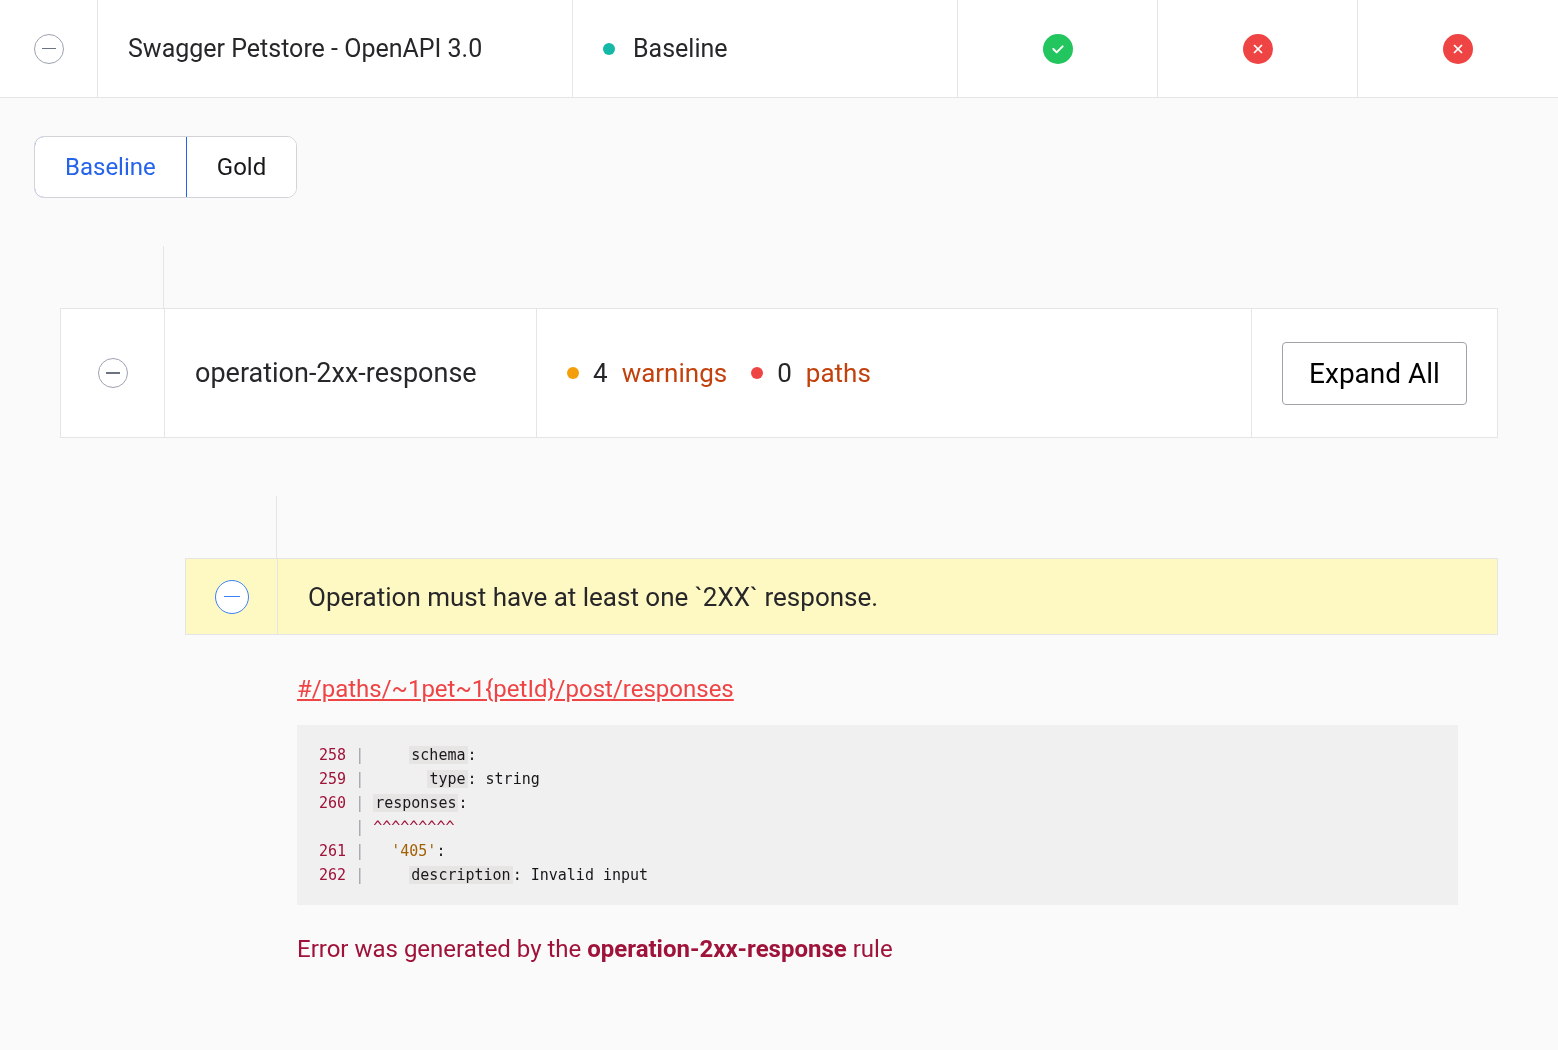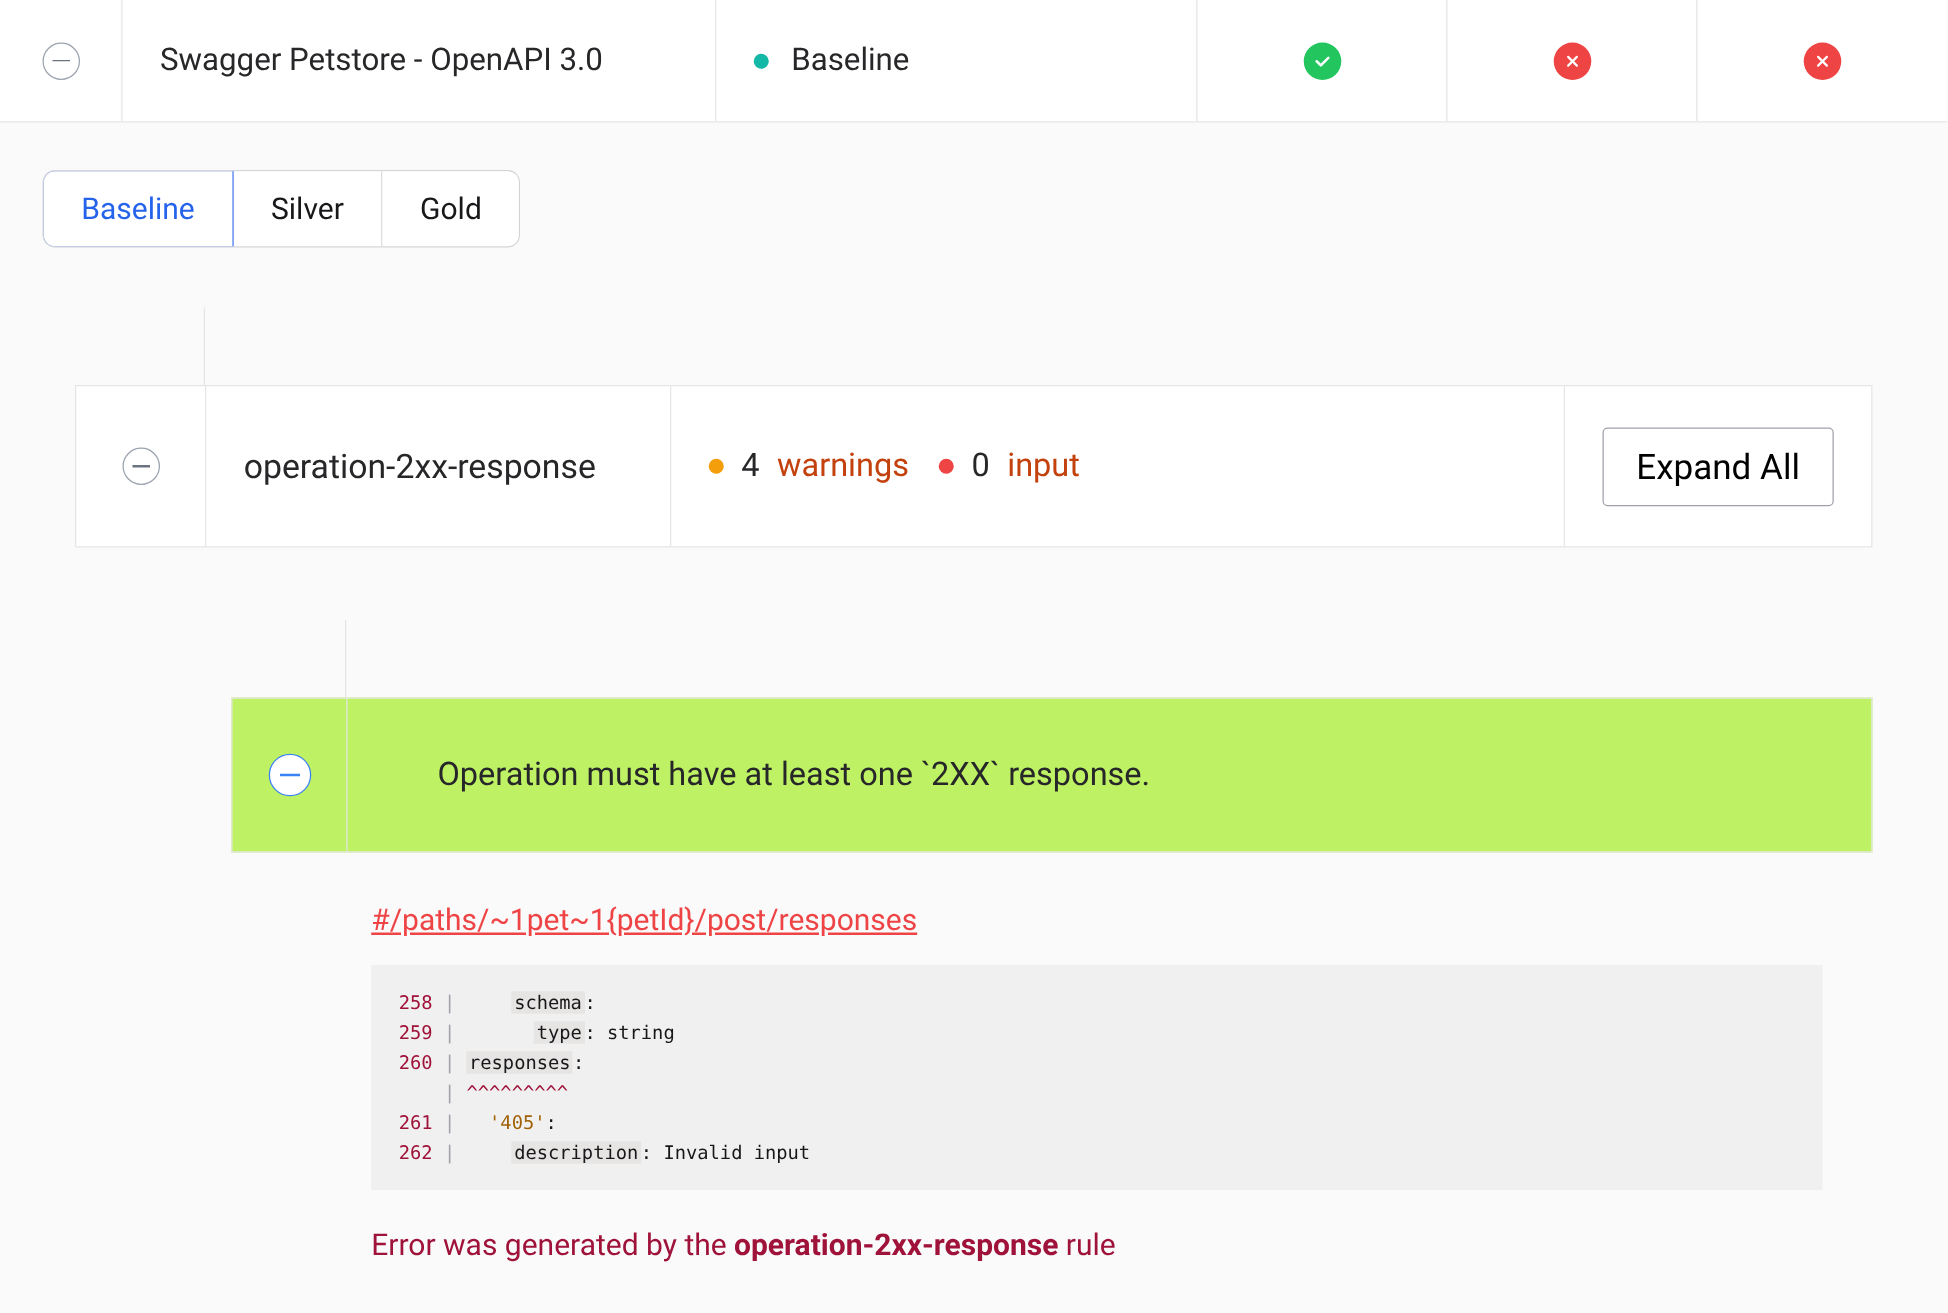--- a/index.html
+++ b/index.html
@@ -197,25 +197,24 @@
 .detail-blank-strip {
   height: 62px;
   display: flex;
 }
 .detail-blank-strip .cell {
   border-right: 1px solid #e5e5e5;
 }
 .detail-blank-strip .cell.c1 { width: 92px; }
 .detail-row {
   display: flex;
-  background: #bef264;
+  background: #fef9c3;
   border: 1px solid #e5e5e5;
-  height: 124px;
+  height: 77px;
   align-items: stretch;
-  gap: 42px;
 }
 .detail-cell {
   display: flex;
   align-items: center;
   padding: 0 30px;
   border-right: 1px solid #e5e5e5;
 }
 .detail-cell.collapse { width: 92px; justify-content: center; padding: 0; }
 .detail-cell.msg { flex: 1; border-right: none; }
 .detail-msg {
@@ -292,21 +291,20 @@
           <line x1="6" y1="6" x2="18" y2="18"></line>
           <line x1="18" y1="6" x2="6" y2="18"></line>
         </svg>
     </span>
   </div>
 </div>
 
 <div class="tab-row">
   <div class="segmented">
     <button class="active">Baseline</button>
-    <button>Silver</button>
     <button>Gold</button>
   </div>
 </div>
 
 <div class="rule-container">
   <div class="blank-strip">
     <div class="cell c1"></div>
     <div class="cell c2"></div>
   </div>
   <div class="rule-row">
@@ -315,21 +313,21 @@
     </div>
     <div class="rule-cell name">
       <span class="rule-name">operation-2xx-response</span>
     </div>
     <div class="rule-cell stats">
       <span class="stat-dot warn"></span>
       <span class="stat-num">4</span>
       <span class="stat-label">warnings</span>
       <span class="stat-dot err"></span>
       <span class="stat-num">0</span>
-      <span class="stat-label">input</span>
+      <span class="stat-label">paths</span>
     </div>
     <div class="rule-cell action">
       <button class="expand-btn">Expand All</button>
     </div>
   </div>
 </div>
 
 <div class="detail-container">
   <div class="detail-blank-strip">
     <div class="cell c1"></div>

